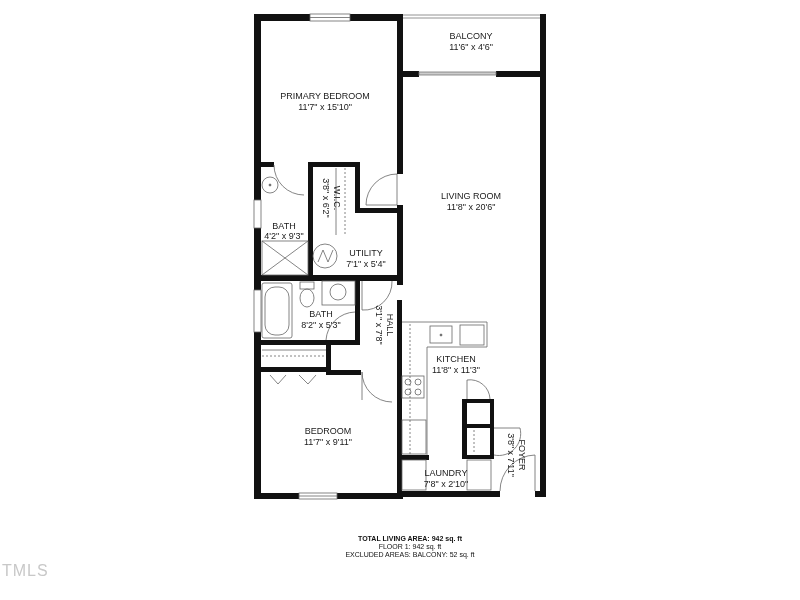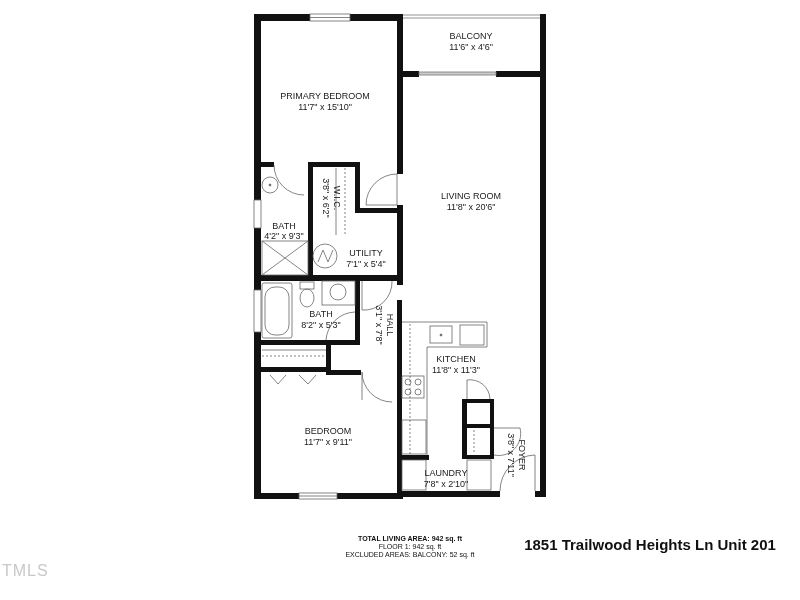--- a/index.html
+++ b/index.html
@@ -190,16 +190,15 @@
   </g>
 </svg>
 
 <div class="summary">
   <div class="total">TOTAL LIVING AREA: 942 sq. ft</div>
   <div class="line">FLOOR 1: 942 sq. ft</div>
   <div class="line">EXCLUDED AREAS: BALCONY: 52 sq. ft</div>
 </div>
 
 <div class="address">
-  <div class="street">1851 Trailwood Heights Ln Unit 201</div>
 </div>
 
 <div class="mls-logo">TMLS</div>
 
 </body></html>

